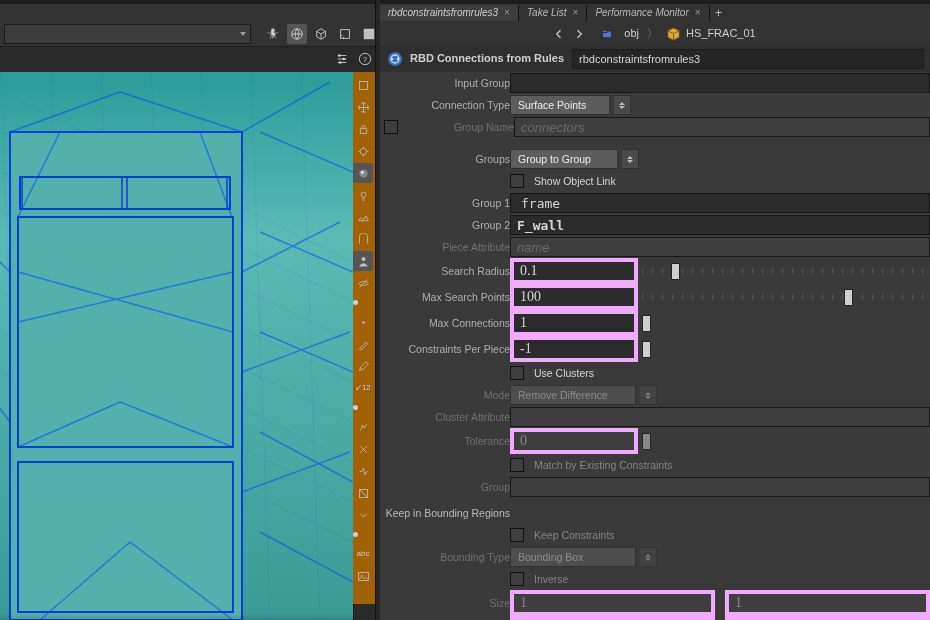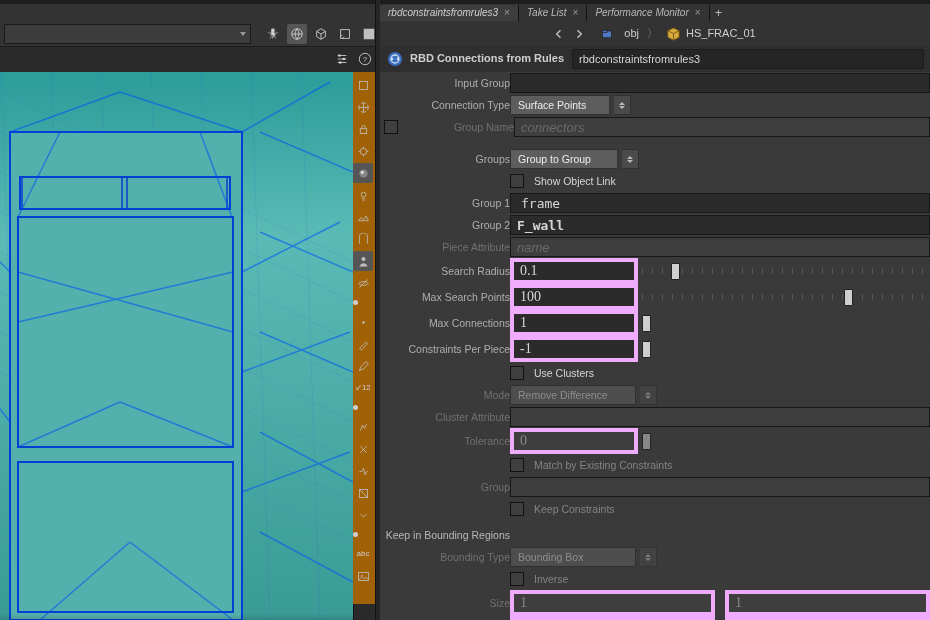--- a/index.html
+++ b/index.html
@@ -599,31 +599,31 @@
           <div class="chk indent"></div>
           <span class="checklabel dim">Match by Existing Constraints</span>
         </div>
   </div>
   <div class="row disabled-row">
     <div class="lbl dim">Group</div>
     <div class="ctl">
           <input class="tinput full disabled" disabled="" style="">
         </div>
   </div>
-  <div class="row disabled-row">
-    <div class="lbl dim"></div>
-    <div class="ctl">
-          <div class="chk indent"></div>
-          <span class="checklabel dim">Keep Constraints</span>
-        </div>
-  </div>
-
   <div class="row" style="margin-top:4px">
     <div class="section-head">Keep in Bounding Regions</div>
     <div class="ctl"></div>
+  </div>
+
+  <div class="row disabled-row">
+    <div class="lbl dim"></div>
+    <div class="ctl">
+          <div class="chk indent"></div>
+          <span class="checklabel dim">Keep Constraints</span>
+        </div>
   </div>
   <div class="row disabled-row">
     <div class="lbl dim">Bounding Type</div>
     <div class="ctl">
       <div class="select disabled" style="width:110px">
             <span>Bounding Box</span>
           </div>
       <div class="select-arrows disabled">
             <div class="sa up"></div>
             <div class="sa dn"></div>

